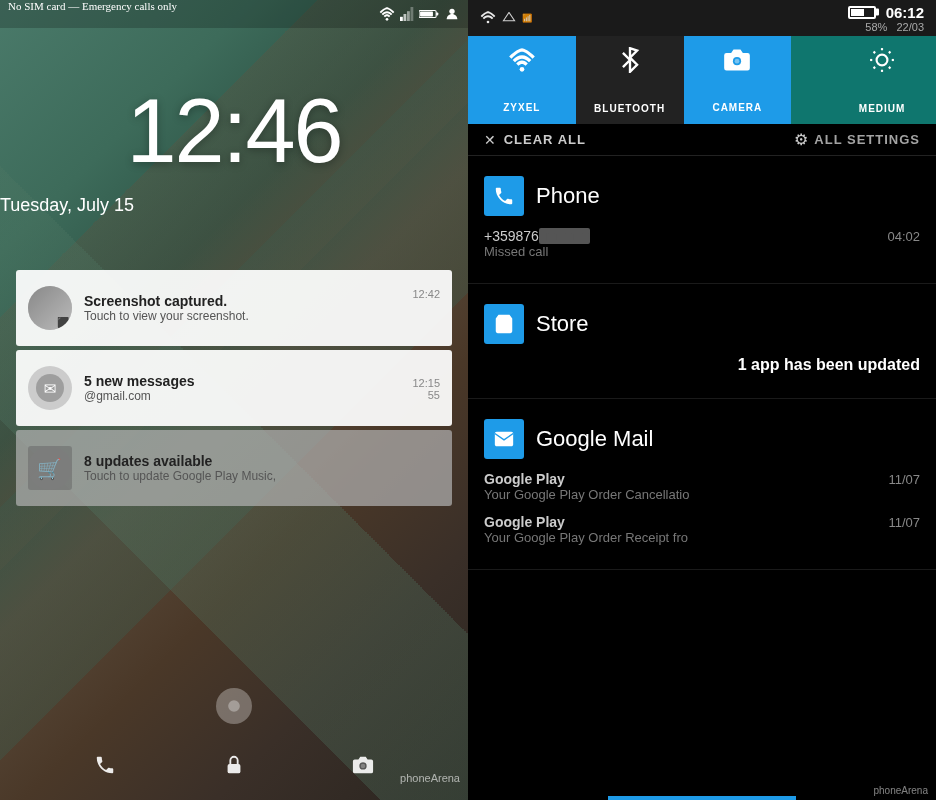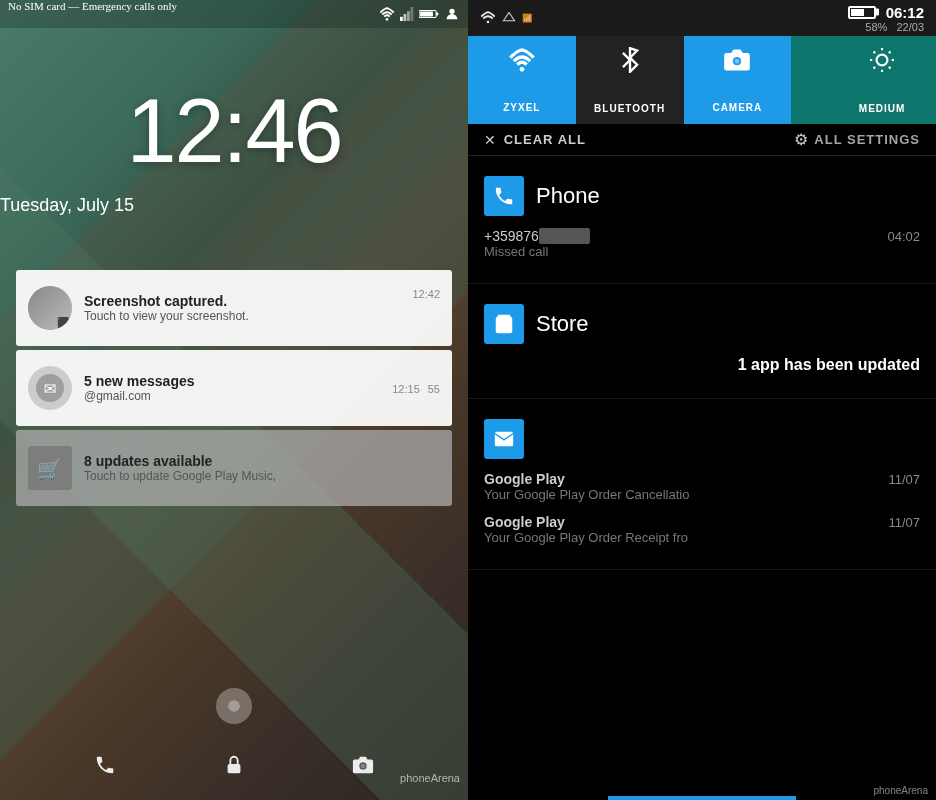--- a/index.html
+++ b/index.html
@@ -531,21 +531,21 @@
       <div class="notif-icon gmail">
         <svg width="28" height="28" viewBox="0 0 24 24">
           <rect width="24" height="24" rx="12" fill="#9e9e9e"></rect>
           <text x="12" y="17" text-anchor="middle" fill="white" font-size="13">✉</text>
         </svg>
       </div>
       <div class="notif-content">
         <div class="notif-title">5 new messages</div>
         <div class="notif-subtitle">@gmail.com</div>
       </div>
-      <div style="display:flex;flex-direction:row;">
+      <div style="display:flex;flex-direction:column;">
         <div class="notif-time">12:15</div>
         <div class="notif-count">55</div>
       </div>
     </div>
 
     <div class="notif-card transparent">
       <div class="notif-icon store">
         <svg width="44" height="44" viewBox="0 0 44 44">
           <rect width="44" height="44" rx="3" fill="rgba(100,100,100,0.5)"></rect>
           <text x="22" y="30" text-anchor="middle" fill="white" font-size="20">🛒</text>
@@ -719,20 +719,21 @@
     </div>
 
     <div class="wp-notif-section">
       <div class="wp-notif-header">
         <div class="wp-notif-app-icon mail-blue">
           <svg width="22" height="22" viewBox="0 0 24 24" fill="white">
             <path d="M4 4h16c1.1 0 2 .9 2 2v12c0 1.1-.9 2-2 2H4c-1.1 0-2-.9-2-2V6c0-1.1.9-2 2-2z"></path>
             <polyline points="22,6 12,13 2,6" stroke="#1e9be8" stroke-width="1.5" fill="none"></polyline>
           </svg>
         </div>
+        <span class="wp-notif-app-name">Google Mail</span>
       </div>
 
       <div class="wp-notif-item" style="margin-bottom:12px;">
         <div class="wp-notif-row">
           <span class="wp-notif-text bold">Google Play</span>
           <span class="wp-notif-time">11/07</span>
         </div>
         <div class="wp-notif-subtext">Your Google Play Order Cancellatio</div>
       </div>
 

